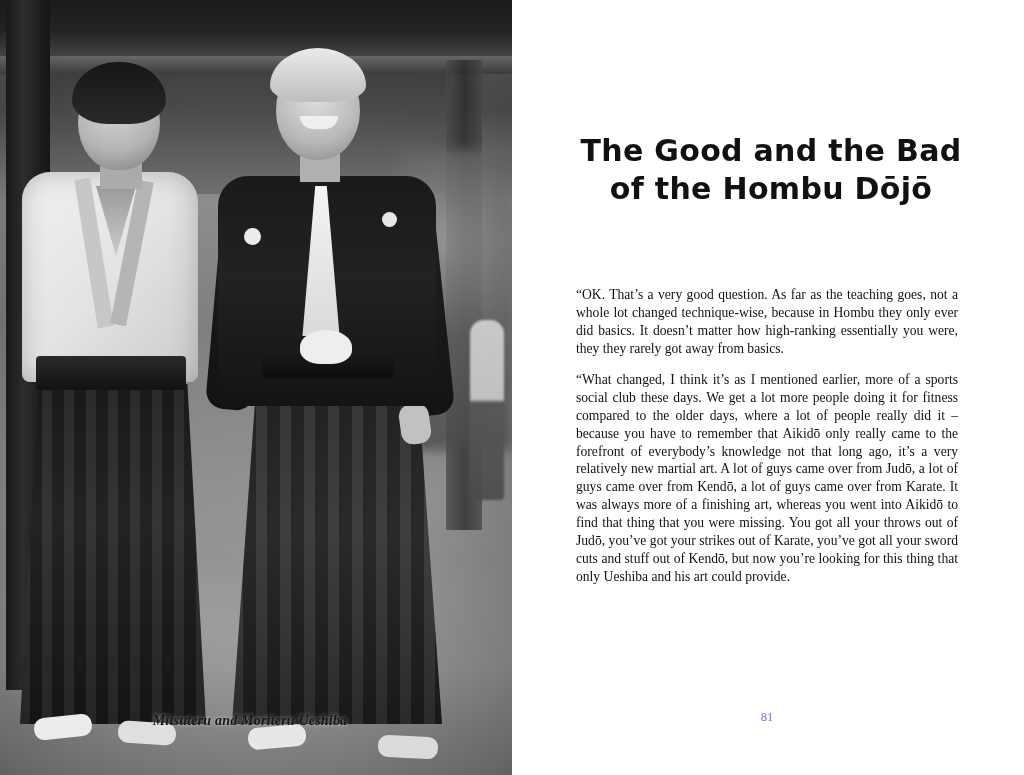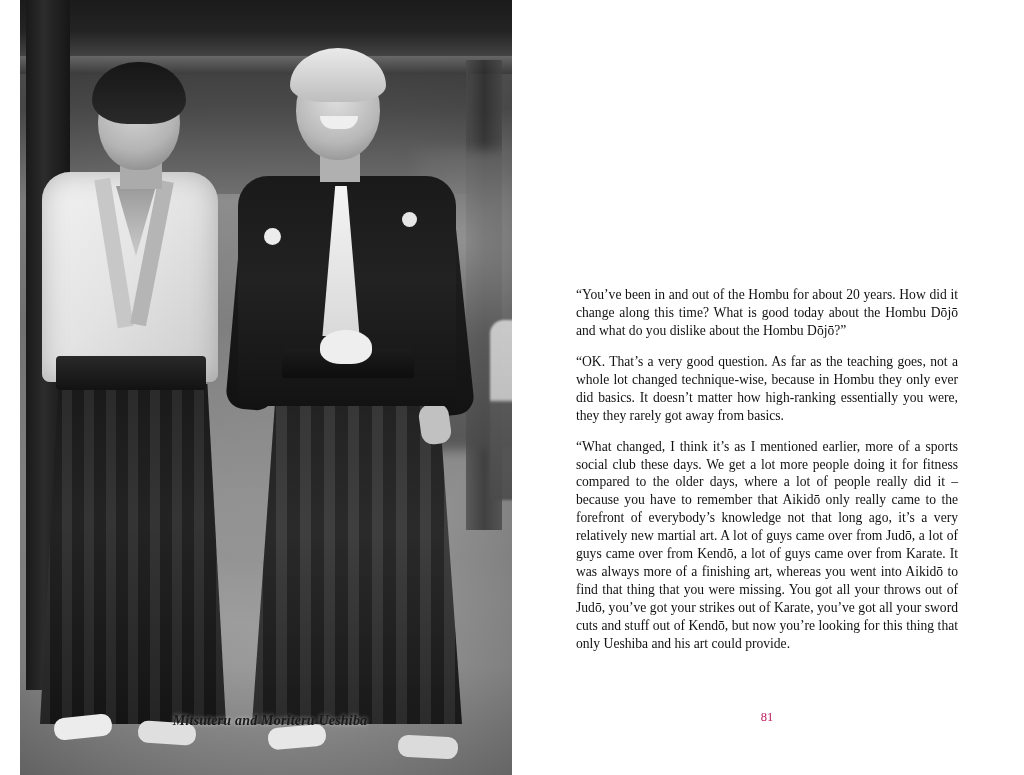--- a/index.html
+++ b/index.html
@@ -18,21 +18,20 @@
 
   
   .photo-page {
     position: absolute;
     left: 0;
     top: 0;
     width: 512px;
     height: 775px;
     overflow: hidden;
     background: #bef264;
-    margin-left: 20px;
   }
   .photo-canvas {
     position: absolute;
     inset: 0;
     background:
       
       radial-gradient(ellipse 90% 80% at 50% 45%, rgba(255,255,255,0.06) 0%, rgba(0,0,0,0.0) 45%, rgba(0,0,0,0.42) 100%),
       
       linear-gradient(to bottom, rgba(0,0,0,0) 60%, rgba(150,146,140,0.55) 72%, rgba(168,164,158,0.85) 86%, rgba(150,147,142,0.95) 100%),
       
@@ -320,21 +319,21 @@
     margin: 0 0 13px 0;
   }
   .folio {
     position: absolute;
     left: 64px;
     top: 710px;
     width: 382px;
     text-align: center;
     font-family: "Liberation Serif", serif;
     font-size: 12.5px;
-    color: #be185d;
+    color: #8b5cf6;
   }
 </style>
 </head>
 <body>
 
 <div class="page">
 
   <div class="photo-page">
     <div class="photo-canvas">
       <div class="eave"></div>
@@ -373,23 +372,26 @@
       <div class="figB-hair"></div>
       <div class="figB-foot1"></div>
       <div class="figB-foot2"></div>
     </div>
 
     <div class="photo-caption">Mitsuteru and Moriteru Ueshiba</div>
   </div>
 
   <div class="text-page">
 
+    <h1 class="chapter-title">
+      <span>The Good and the Bad</span><br>
+      <span>of the Hombu Dōjō</span>
+    </h1>
 
     <div class="body-col">
-      <p>“You’ve been in and out of the Hombu for about 20 years. How did it change along this time? What is good today about the Hombu Dōjō and what do you dislike about the Hombu Dōjō?”</p>
       <p>“OK. That’s a very good question. As far as  the teaching goes, not a whole lot changed technique-wise, because in Hombu they only ever did basics.  It doesn’t matter how high-ranking essentially you were, they they rarely got away from basics.</p>
       <p>“What changed, I think it’s as I mentioned earlier, more of a sports social club these days. We get a lot more people doing it for fitness compared to the older days, where a lot of people really did it – because you have to remember that Aikidō only really came to the forefront of everybody’s knowledge not that long ago, it’s a very relatively new martial art. A lot of guys came over from Judō, a lot of guys came over from Kendō, a lot of guys came over from Karate. It was always more of a finishing art, whereas you went into Aikidō to find that thing that you were missing. You got all your throws out of Judō, you’ve got your strikes out of Karate, you’ve got all your sword cuts and stuff out of Kendō, but now you’re looking for this thing that only Ueshiba and his art could provide.</p>
     </div>
 
     <div class="folio">81</div>
   </div>
 
 </div>
 
 </body></html>

